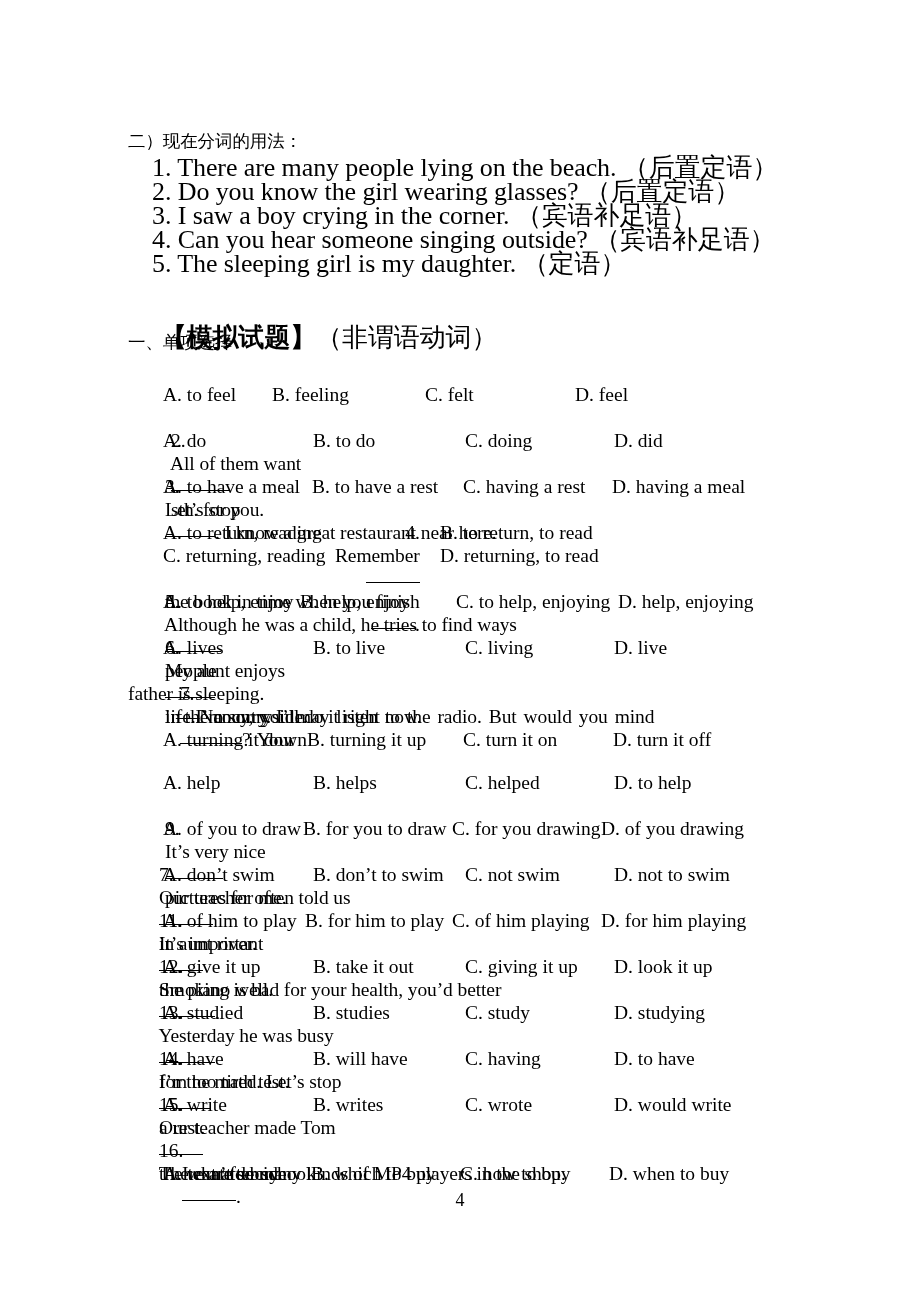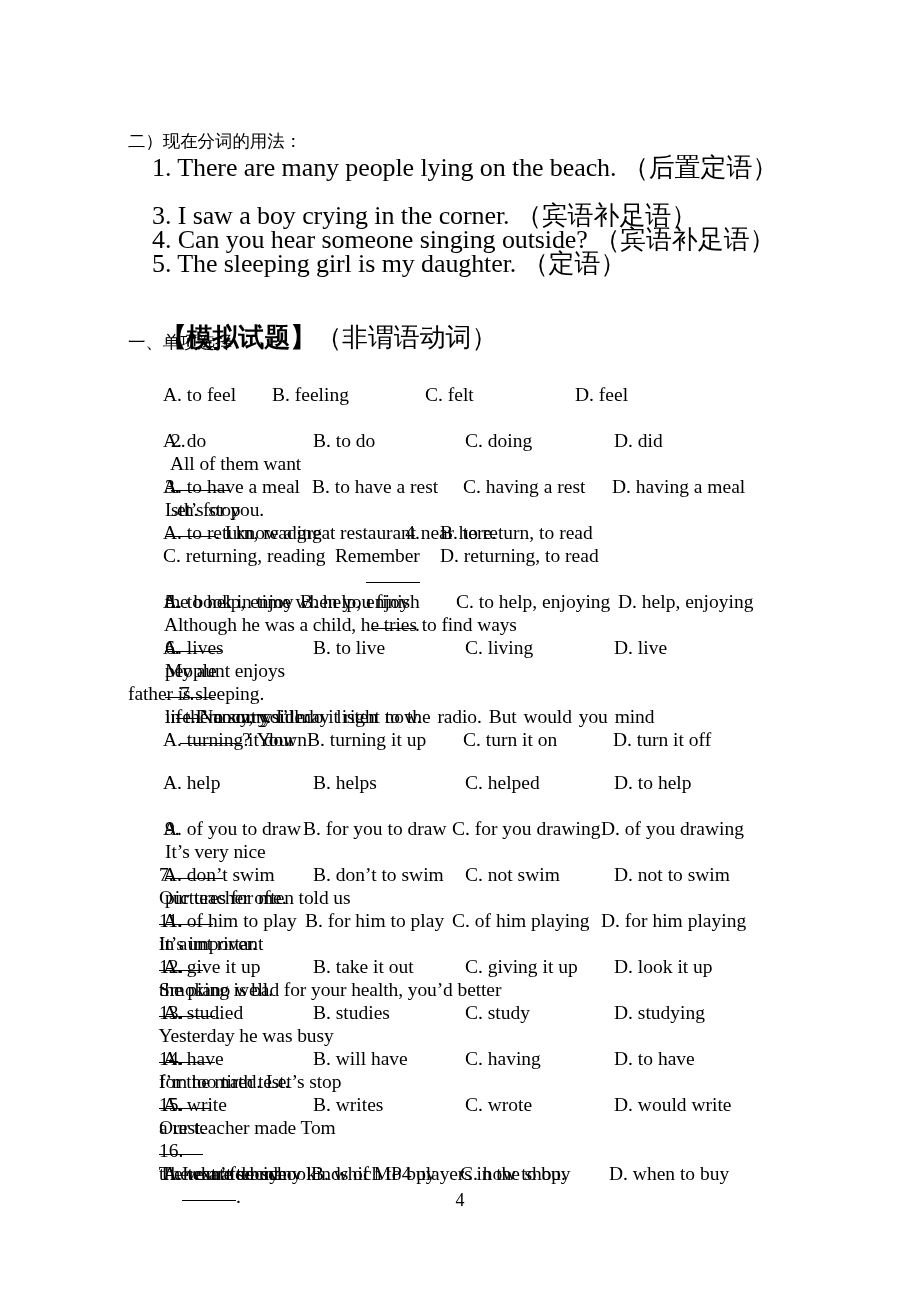--- a/index.html
+++ b/index.html
@@ -63,20 +63,21 @@
   }
 </style>
 </head>
 <body>
 
 <div class="page">
 
   <div class="line cn" style="left:128px; top:130px;">二）现在分词的用法：</div>
 
   <div class="line cn-mix" style="left:152px; top:156px;">1. There are many people lying on the beach. （后置定语）</div>
+  <div class="line cn-mix" style="left:152px; top:180px;">2. Do you know the girl wearing glasses? （后置定语）</div>
   <div class="line cn-mix" style="left:152px; top:204px;">3. I saw a boy crying in the corner. （宾语补足语）</div>
   <div class="line cn-mix" style="left:152px; top:228px;">4. Can you hear someone singing outside? （宾语补足语）</div>
   <div class="line cn-mix" style="left:152px; top:252px;">5. The sleeping girl is my daughter. （定语）</div>
 
   <div class="line cn" style="left:128px; top:303px; font-size:26px;">
     <span class="bold">【模拟试题】</span><span>（非谓语动词）</span>
   </div>
 
   <div class="line cn" style="left:128px; top:331px;">一、单项选择</div>
 

